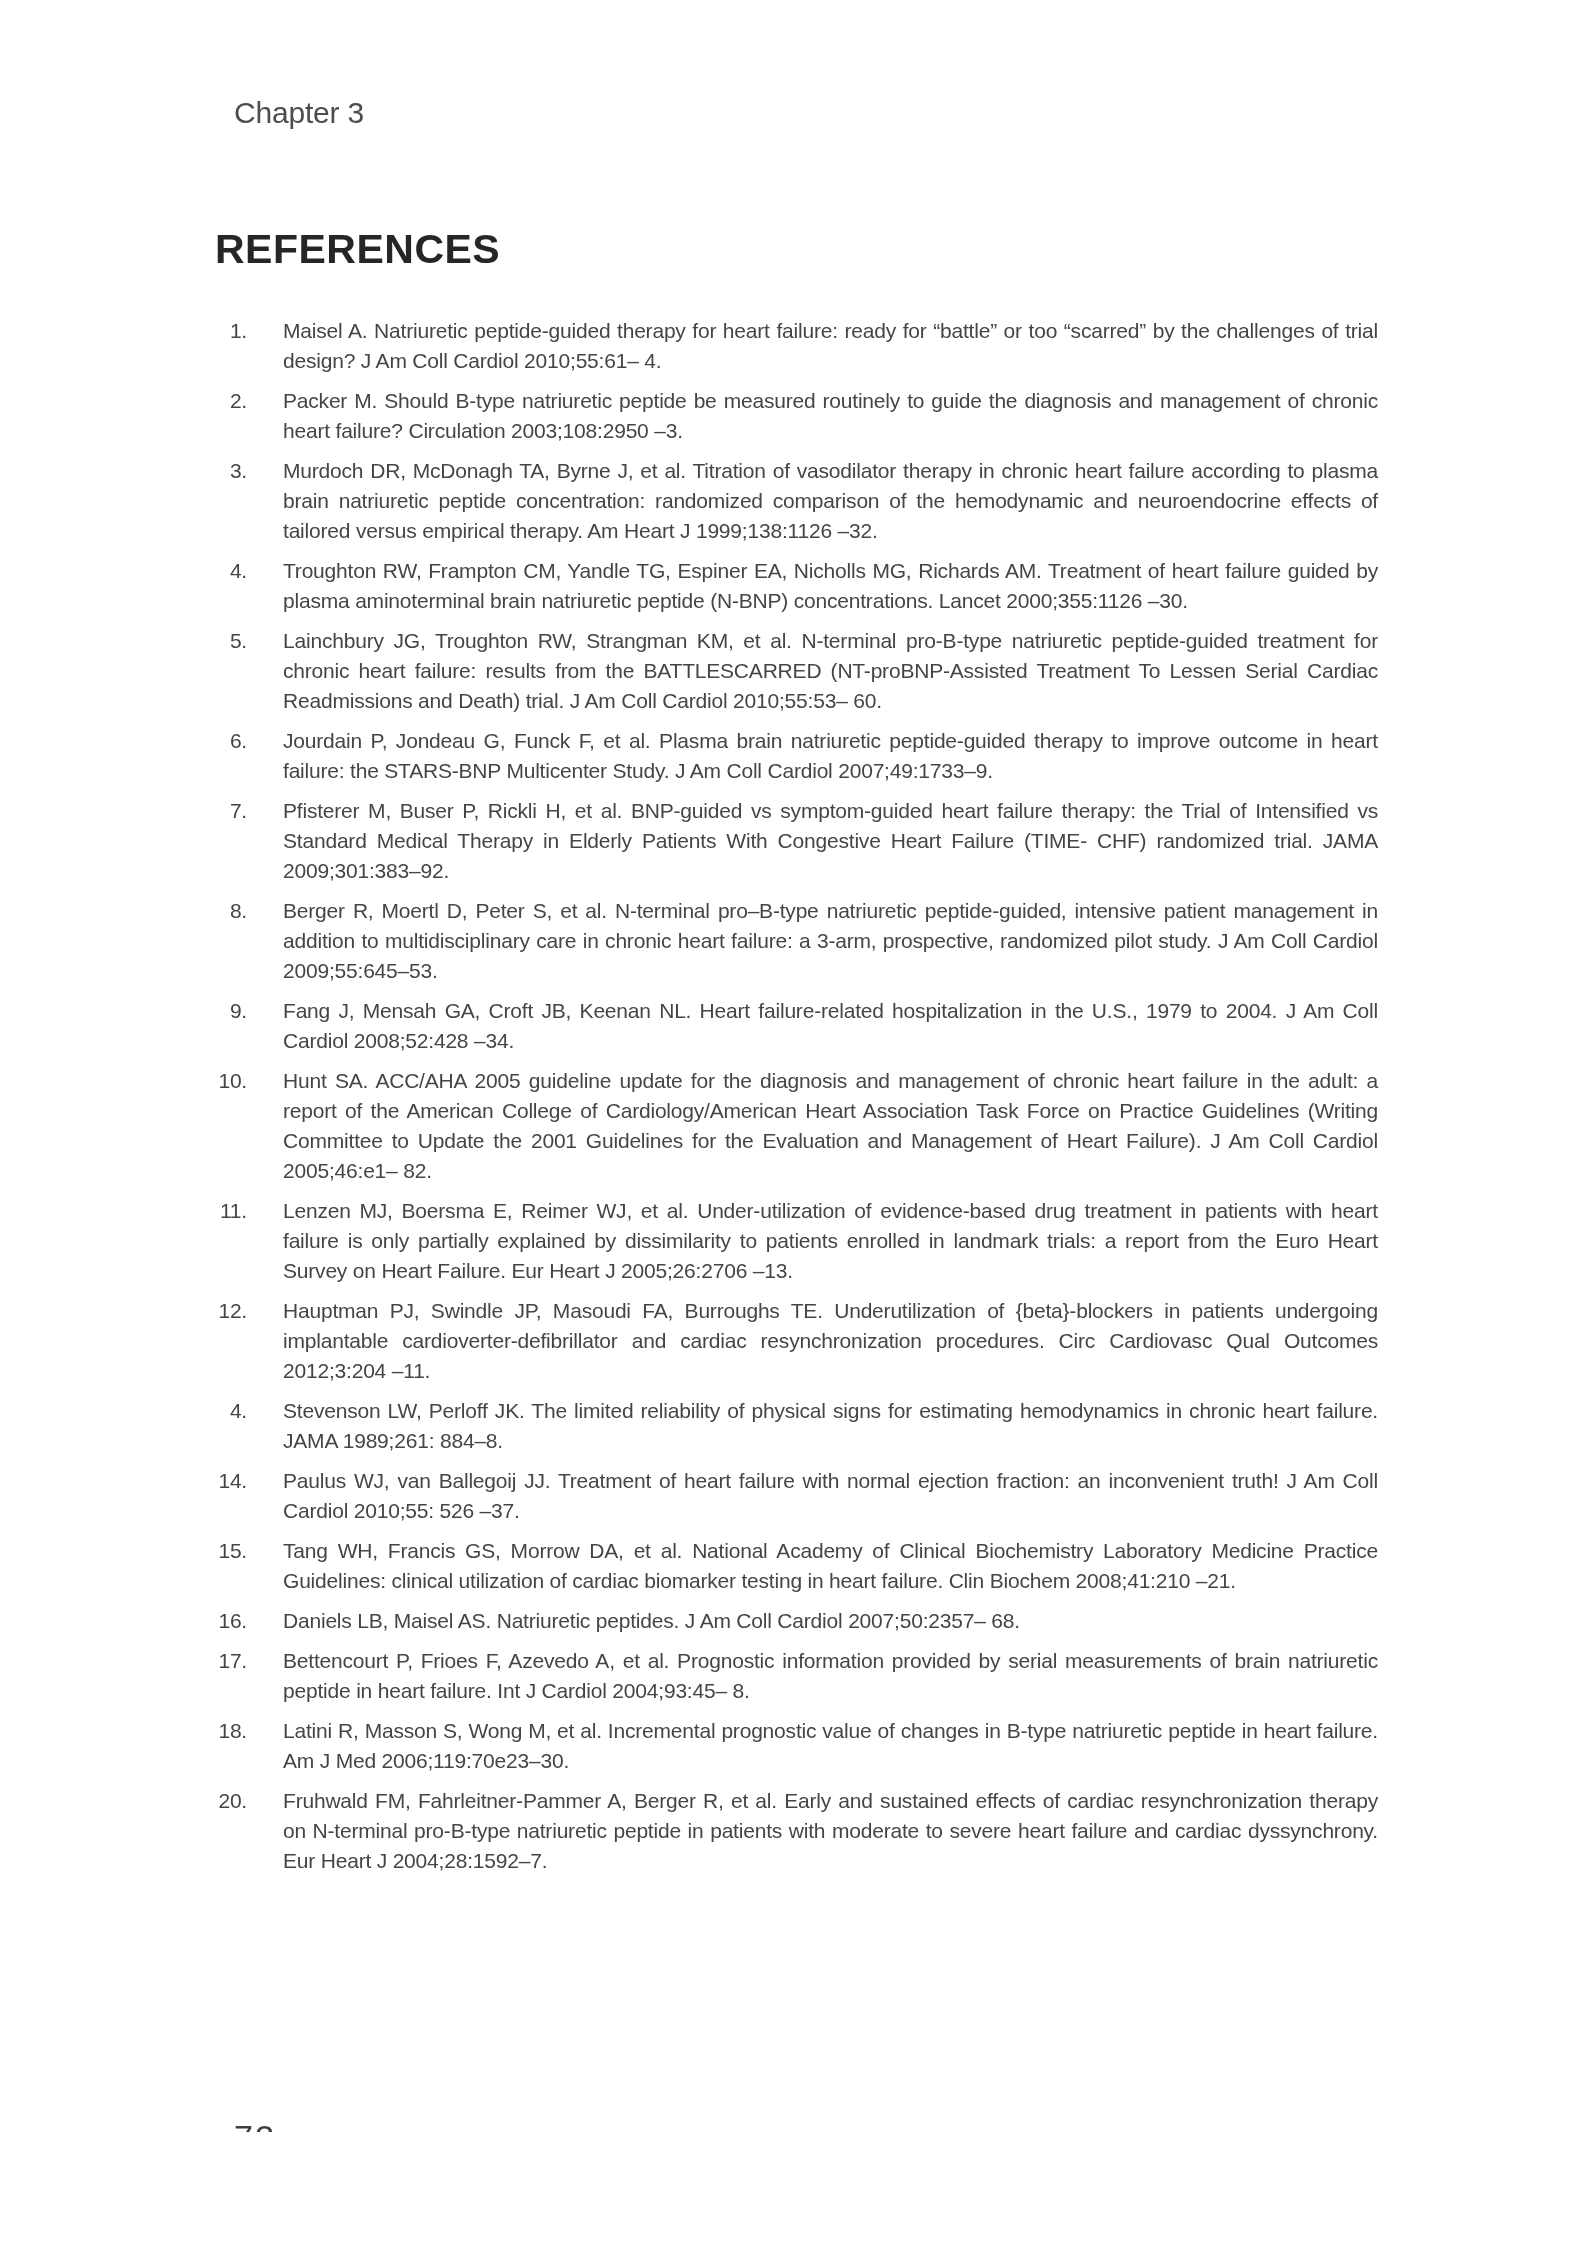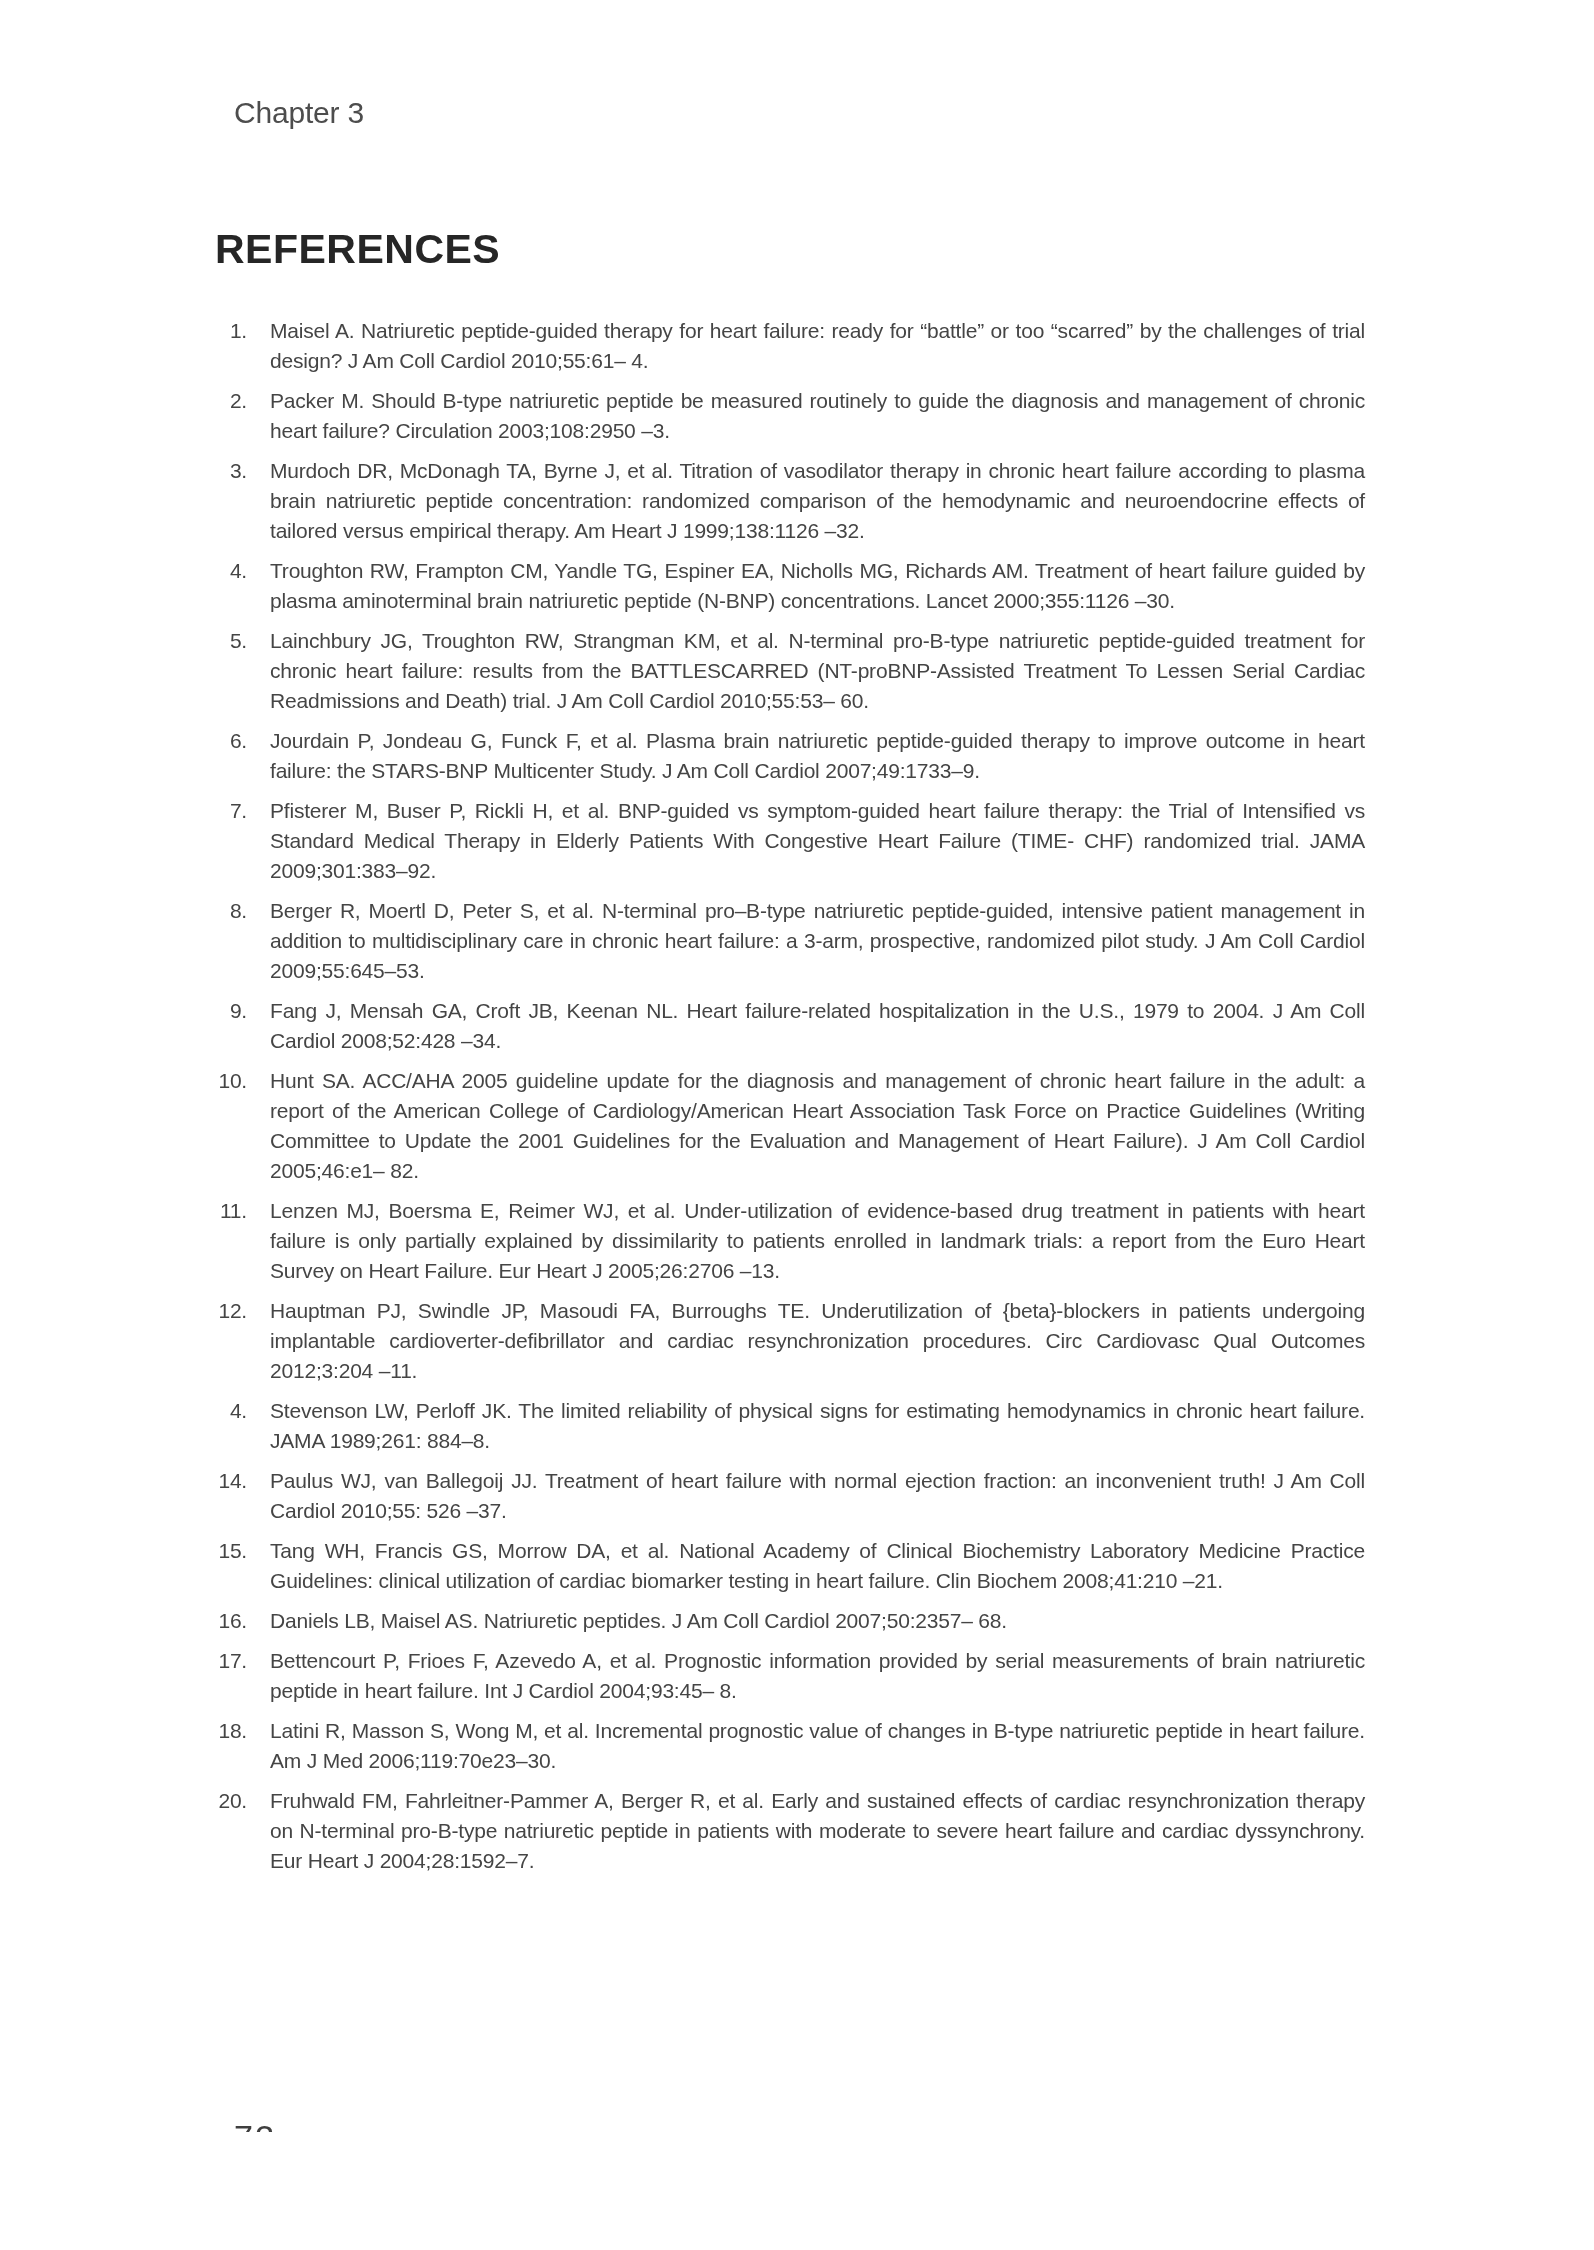--- a/index.html
+++ b/index.html
@@ -51,21 +51,21 @@
     line-height: 30px;
     font-weight: 300;
     letter-spacing: -0.2px;
   }
   .ref-num {
     width: 57px;
     min-width: 57px;
     text-align: right;
   }
   .ref-text {
-    margin-left: 23px;
+    margin-left: 36px;
     width: 1095px;
     text-align: justify;
     text-justify: inter-word;
   }
   .page-number {
     position: absolute;
     left: 233px;
     top: 2120px;
     font-size: 35px;
     font-weight: 300;

